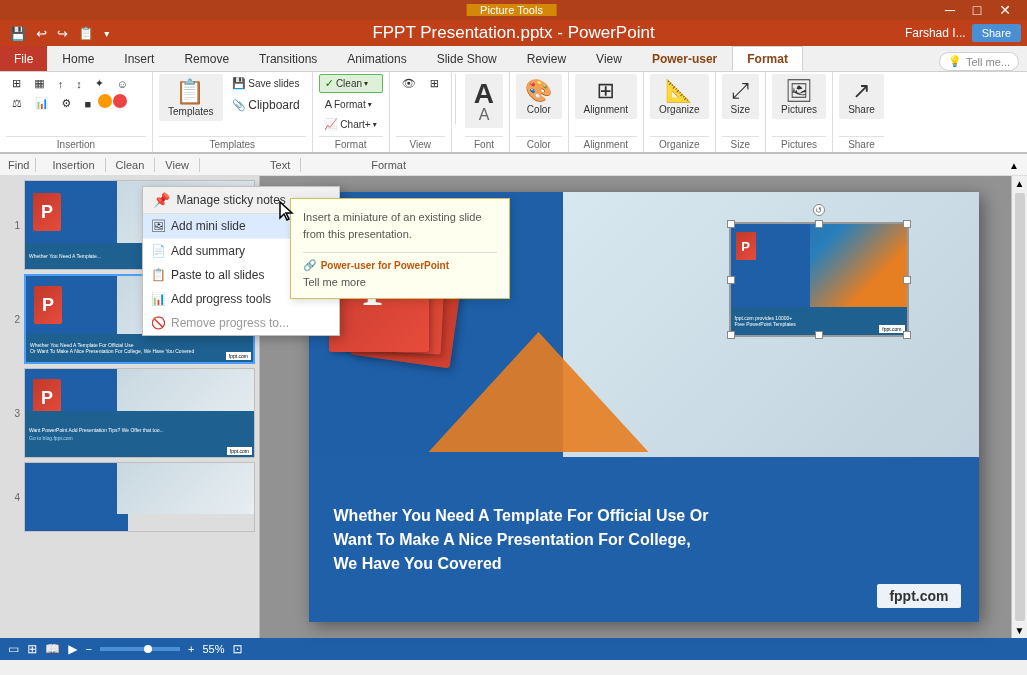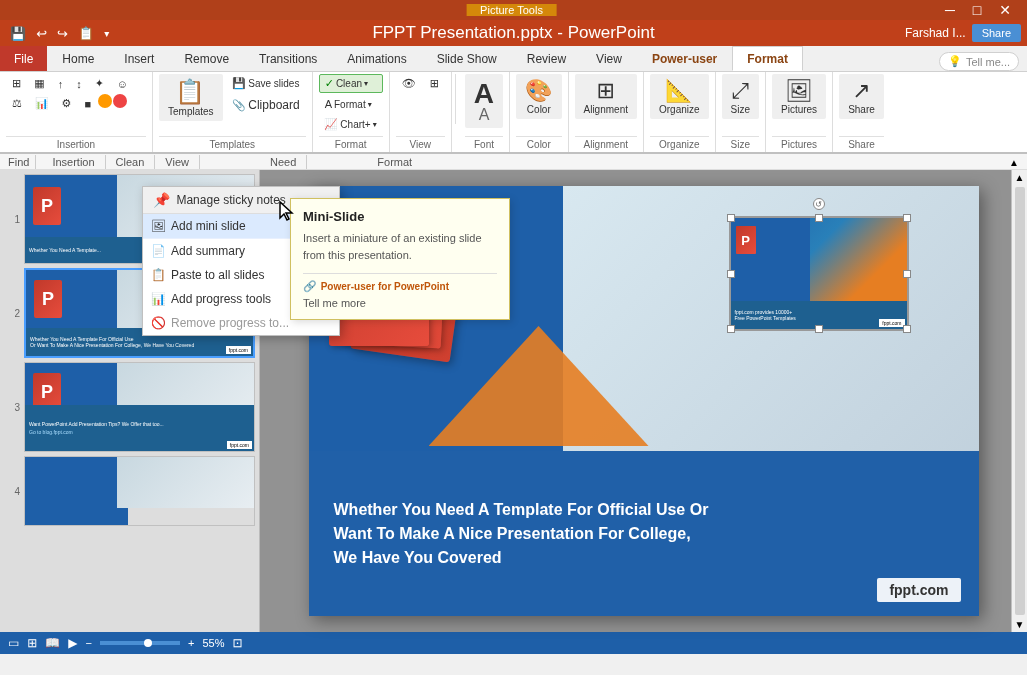--- a/index.html
+++ b/index.html
@@ -298,30 +298,30 @@
     <div class="rg-top">
       <button class="btn-large-v">
         <span style="font-size:22px;">↗</span>
         <span style="font-size:10px;">Share</span>
       </button>
     </div>
     <div class="rg-label">Share</div>
   </div>
 </div>
 
-<div style="background: #f5f5f5; height: 16px; display: flex; align-items: center; padding: 0 8px; gap: 6px; border-bottom: 1px solid #ddd;">
+<div style="background: #f5f5f5; height: 22px; display: flex; align-items: center; padding: 0 8px; gap: 6px; border-bottom: 1px solid #ddd;">
   <span style="font-size: 11px; color: #555;">Find</span>
   <div style="width: 1px; background: #ccc; height: 14px;"></div>
   <span style="font-size: 11px; color: #555; margin-left: 10px;">Insertion</span>
   <div style="width: 1px; background: #ccc; height: 14px; margin: 0 4px;"></div>
   <span style="font-size: 11px; color: #555;">Clean</span>
   <div style="width: 1px; background: #ccc; height: 14px; margin: 0 4px;"></div>
   <span style="font-size: 11px; color: #555;">View</span>
   <div style="width: 1px; background: #ccc; height: 14px; margin: 0 4px;"></div>
-  <span style="font-size: 11px; color: #555; margin-left: 60px;">Need</span>
+  <span style="font-size: 11px; color: #555; margin-left: 60px;">Text</span>
   <div style="width: 1px; background: #ccc; height: 14px; margin: 0 4px;"></div>
   <span style="font-size: 11px; color: #555; margin-left: 60px;">Format</span>
 
   <div style="margin-left: auto;">
     <button style="background: none; border: none; cursor: pointer; font-size: 10px;">▲</button>
   </div>
 </div>
 
 <div style="display: flex; height: 462px; background: #888;">
 
@@ -415,21 +415,20 @@
       <span style="position: absolute; left: 8px; font-size: 12px;">📊</span>
       <span>Add progress tools</span>
     </div>
     <div style="padding: 5px 10px 5px 28px; cursor: pointer; font-size: 12px; color: #999; position: relative;">
       <span style="position: absolute; left: 8px; font-size: 12px;">🚫</span>
       <span>Remove progress to...</span>
     </div>
   </div>
 
   <div style="position: absolute; left: 290px; top: 198px; background: #fffff0; border: 1px solid #d0c060; box-shadow: 2px 2px 8px rgba(0,0,0,0.15); z-index: 101; width: 220px; padding: 10px 12px;">
-    <div style="font-weight: bold; font-size: 13px; color: #222; margin-bottom: 6px;">Mini-Slide</div>
     <div style="color: #555; font-size: 11px; line-height: 1.5; margin-bottom: 10px;">Insert a miniature of an existing slide from this presentation.</div>
     <div style="border-top: 1px solid #ddd; padding-top: 6px;">
       <div style="display: flex; align-items: center; gap: 4px; margin-bottom: 4px;">
         <span style="color: #c0560a; font-size: 11px;">🔗</span>
         <a style="color: #c0560a; font-weight: bold; font-size: 10px; cursor: pointer; text-decoration: none;">Power-user for PowerPoint</a>
       </div>
       <div style="color: #555; font-size: 11px; cursor: pointer;">Tell me more</div>
     </div>
   </div>
 

